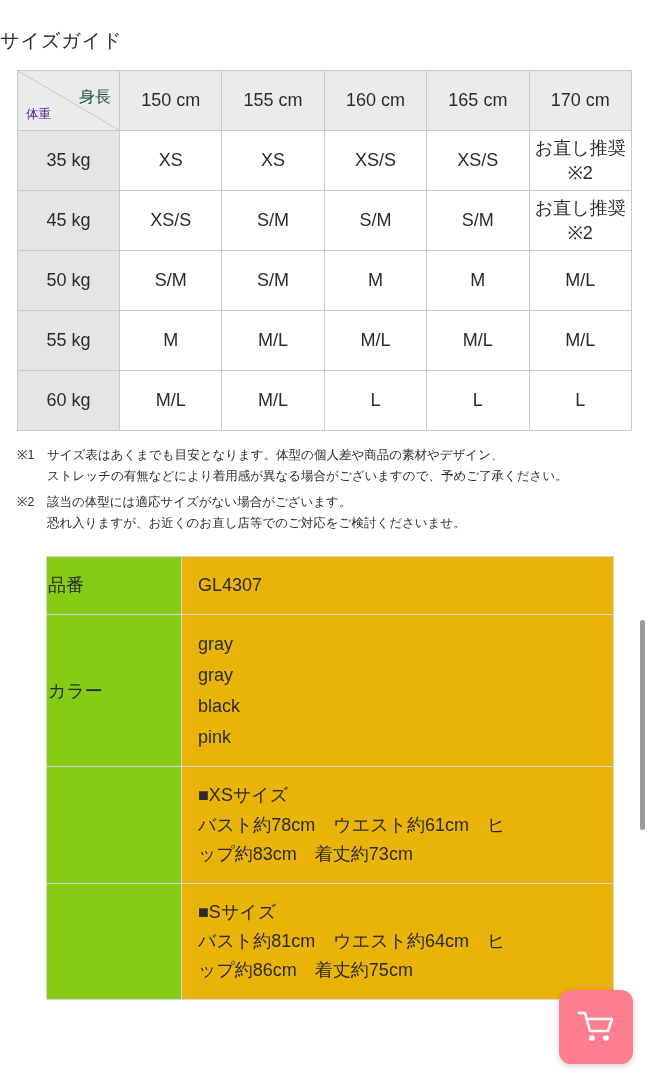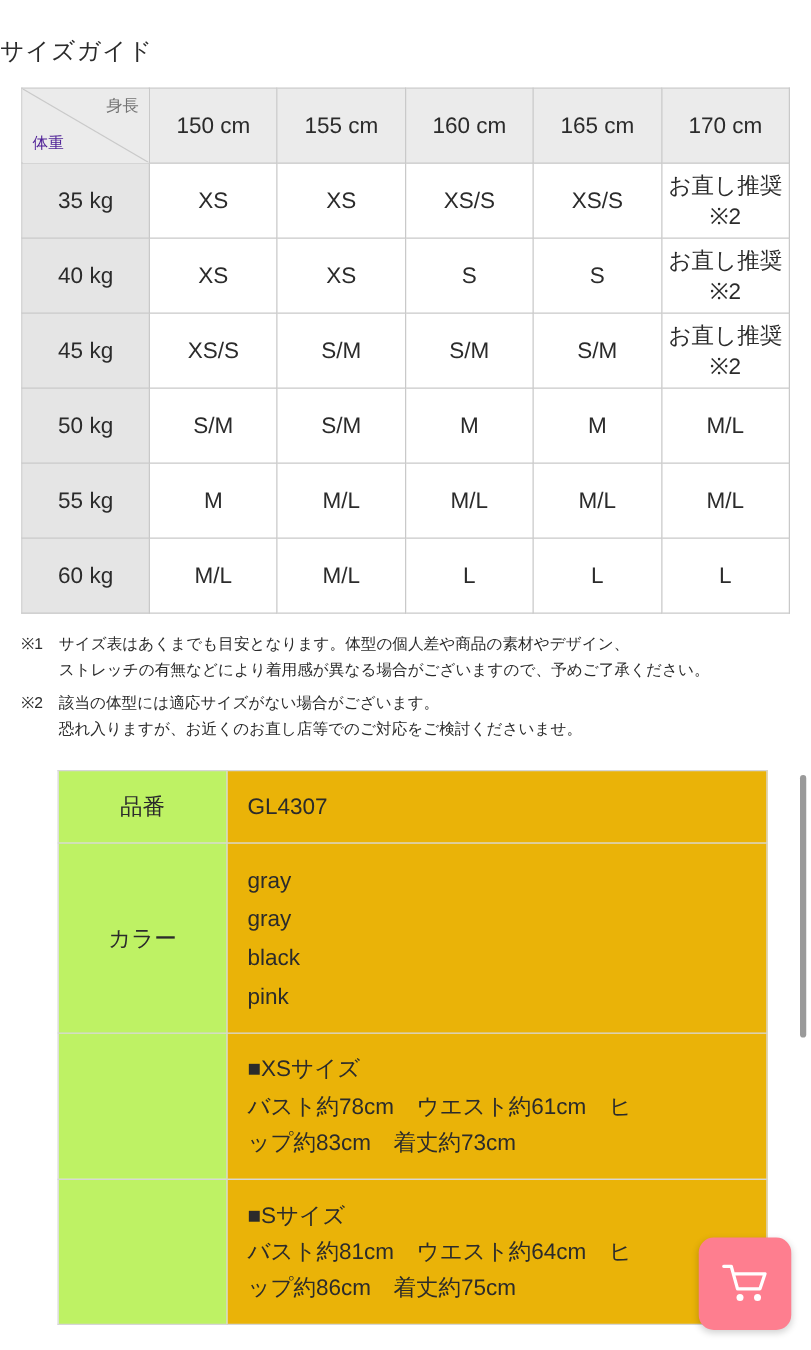--- a/index.html
+++ b/index.html
@@ -43,21 +43,21 @@
   .corner-cell {
     position: relative;
     background: #ebebeb;
     padding: 0;
     width: 102px;
   }
   .corner-cell .diag {
     position: absolute; left:0; top:0; width:100%; height:100%;
   }
   .corner-cell .h {
-    position: absolute; right: 8px; top: 5px; font-size: 13px; color:#737373;
+    position: absolute; right: 8px; top: 16px; font-size: 16px; color:#14532d;
   }
   .corner-cell .w {
     position: absolute; left: 8px; bottom: 7px; font-size: 12.5px; color:#4c1d95;
   }
   .naoshi { font-size: 12.5px; line-height: 1.35; color:#2b2b2b; }
 
   .notes {
     margin: 14px 17px 0 17px;
     font-size: 12.5px;
     line-height: 1.65;
@@ -75,22 +75,22 @@
     table-layout: fixed;
   }
   table.spec-table td {
     border: 1px solid #d6d6d6;
     vertical-align: middle;
     font-size: 18px;
     color: #2b2b2b;
   }
   td.spec-label {
     width: 135px;
-    background: #bef264;
-    text-align: center;
+    background: #84cc16;
+    text-align: left;
     color: #3a3a3a;
     font-size: 17px;
   }
   td.spec-value {
     padding: 14px 16px;
     line-height: 1.62;
     background: #eab308;
   }
   .color-list div { line-height: 1.72; }
 
@@ -142,28 +142,20 @@
         <th>170 <span class="unit">cm</span></th>
       </tr>
     </thead>
     <tbody>
       <tr>
         <td class="rowhead">35 <span class="unit">kg</span></td>
         <td>XS</td>
         <td>XS</td>
         <td>XS/S</td>
         <td>XS/S</td>
-        <td class="naoshi">お直し推奨<br>※2</td>
-      </tr>
-      <tr>
-        <td class="rowhead">40 <span class="unit">kg</span></td>
-        <td>XS</td>
-        <td>XS</td>
-        <td>S</td>
-        <td>S</td>
         <td class="naoshi">お直し推奨<br>※2</td>
       </tr>
       <tr>
         <td class="rowhead">45 <span class="unit">kg</span></td>
         <td>XS/S</td>
         <td>S/M</td>
         <td>S/M</td>
         <td>S/M</td>
         <td class="naoshi">お直し推奨<br>※2</td>
       </tr>

